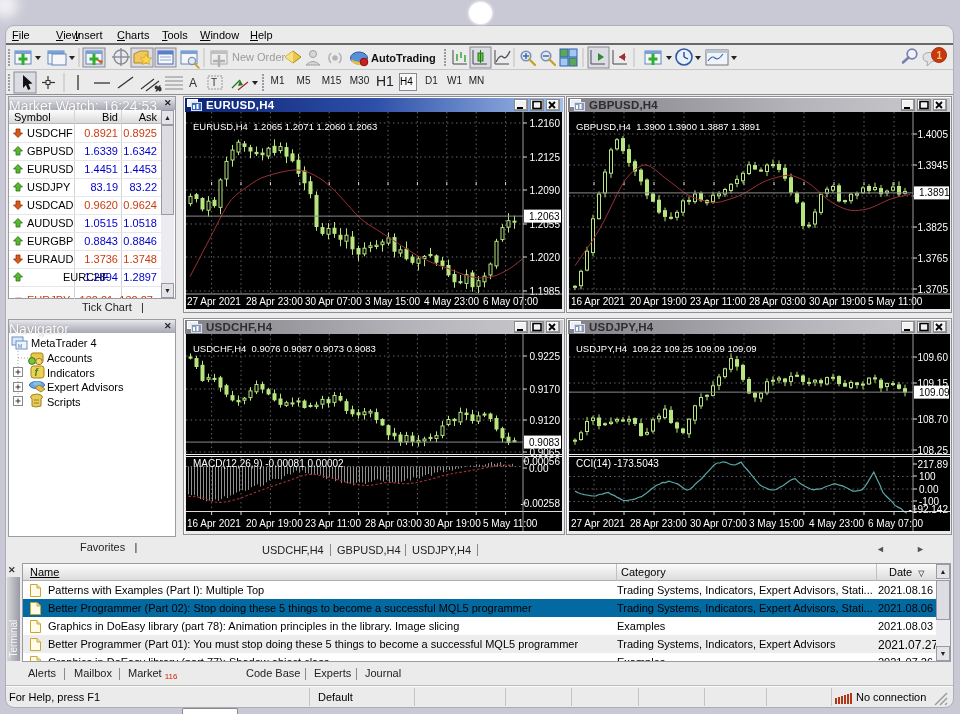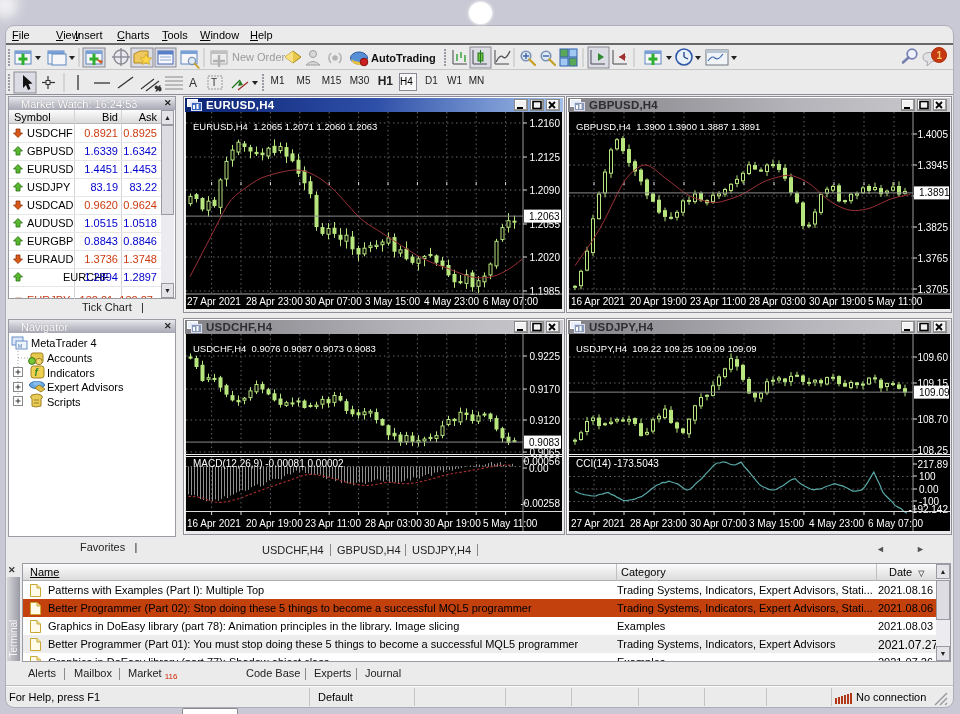--- a/index.html
+++ b/index.html
@@ -2,21 +2,21 @@
 <html><head><meta charset="utf-8"><style>
 html,body{margin:0;padding:0;width:960px;height:714px;overflow:hidden;
  font-family:"Liberation Sans",sans-serif;background:#c9c9d5;}
 *{box-sizing:border-box;}
 .ab{position:absolute;}
 #win{left:5px;top:25px;width:949px;height:683px;background:#ebebeb;
  border:1px solid #aeaeba;border-radius:9px;}
 .mi{font-size:11px;color:#000;}
 .panel{background:#fff;border:1px solid #9b9ba4;}
 .ptitle{background:linear-gradient(#e7e7ec 0%,#c2c2cc 55%,#a9a9b6 100%);
- color:#fdfdfd;font-size:11px;padding:1px 0 0 12px;height:13px;
+ color:#fdfdfd;font-size:14px;padding:1px 0 0 0;height:13px;
  text-shadow:0 0 1px #888;}
 .tabstrip{font-size:11px;color:#222;}
 .tab-act{background:#fff;border:1px solid #8a8a8a;border-bottom:1px solid #fff;
  border-radius:2px 2px 0 0;text-align:center;margin-top:44px;}
 .ct{position:absolute;overflow:hidden;background:#ebebeb;border:1px solid #8f8f98;
  box-shadow:inset 1px 1px 0 #fdfdfd;}
 .cbtn{position:absolute;top:1px;width:14px;height:12px;background:#f2f2f2;
  border:1px solid #8a8a8a;box-shadow:inset -1px -1px 0 #9a9a9a,inset 1px 1px 0 #fff;
  font-size:9px;line-height:10px;text-align:center;color:#000;font-weight:bold;}
 .stxt{font-size:11px;color:#000;}
@@ -220,21 +220,21 @@
     <rect x="262" y="7" width="2" height="2" fill="#9a9aa4"></rect>
     <rect x="262" y="10" width="2" height="2" fill="#9a9aa4"></rect>
     <rect x="262" y="13" width="2" height="2" fill="#9a9aa4"></rect>
     <rect x="262" y="16" width="2" height="2" fill="#9a9aa4"></rect>
     <rect x="262" y="19" width="2" height="2" fill="#9a9aa4"></rect>
   </svg>
 <div class="ab" style="left:269px;top:73px;width:17px;height:18px;font-size:10px;color:#222;text-align:center;line-height:16px;">M1</div>
 <div class="ab" style="left:295px;top:73px;width:17px;height:18px;font-size:10px;color:#222;text-align:center;line-height:16px;">M5</div>
 <div class="ab" style="left:320px;top:73px;width:23px;height:18px;font-size:10px;color:#222;text-align:center;line-height:16px;">M15</div>
 <div class="ab" style="left:348px;top:73px;width:23px;height:18px;font-size:10px;color:#222;text-align:center;line-height:16px;">M30</div>
-<div class="ab" style="left:376px;top:73px;width:17px;height:18px;font-size:12px;color:#222;text-align:right;line-height:16px;font-weight:bold;">H1</div>
+<div class="ab" style="left:376px;top:73px;width:17px;height:18px;font-size:14px;color:#222;text-align:right;line-height:16px;">H1</div>
 <div class="ab" style="left:399px;top:73px;width:18px;height:18px;background:#f8f8f8;border:1px solid #8a8a95;font-size:10px;text-align:left;line-height:16px;">H4</div>
 <div class="ab" style="left:423px;top:73px;width:17px;height:18px;font-size:10px;color:#222;text-align:center;line-height:16px;">D1</div>
 <div class="ab" style="left:445px;top:73px;width:19px;height:18px;font-size:10px;color:#222;text-align:center;line-height:16px;">W1</div>
 <div class="ab" style="left:467px;top:73px;width:19px;height:18px;font-size:10px;color:#222;text-align:center;line-height:16px;">MN</div>
 <div class="ab" style="left:6px;top:94px;width:947px;height:1px;background:#8e8e96;"></div>
 <div class="ab panel" style="left:8px;top:96px;width:168px;height:203px;"></div>
 <div class="ab ptitle" style="left:9px;top:97px;width:166px;">Market Watch: 16:24:53</div>
 <div class="ab" style="left:164px;top:99px;width:9px;height:9px;font-size:9px;font-weight:bold;color:#222;line-height:9px;">✕</div>
 <div class="ab" style="left:9px;top:110px;width:153px;height:14px;background:linear-gradient(#fcfcfc,#dadada);border-bottom:1px solid #b8b8b8;"></div>
 <div class="ab" style="left:14px;top:111px;font-size:11px;">Symbol</div>
@@ -1281,21 +1281,21 @@
 <div class="ab" style="left:876px;top:564px;width:1px;height:17px;background:#c0c0c0;"></div>
 <div class="ab" style="left:23px;top:581px;width:913px;height:28px;background:#fff;overflow:hidden;">
     <svg style="position:absolute;left:7px;top:3px" width="11" height="13">
       <path d="M0.5 0.5 L7 0.5 L10.5 4 L10.5 12.5 L0.5 12.5 Z" fill="#fffbe8" stroke="#c8a830"></path>
       <path d="M7 0.5 L7 4 L10.5 4" fill="#f0e0a0" stroke="#c8a830"></path>
     </svg>
     <div style="position:absolute;left:25px;top:3px;font-size:11px;white-space:nowrap;">Patterns with Examples (Part I): Multiple Top</div>
     <div style="position:absolute;left:594px;top:3px;font-size:11px;white-space:nowrap;">Trading Systems, Indicators, Expert Advisors, Stati...</div>
     <div style="position:absolute;left:855px;top:3px;font-size:11px;">2021.08.16</div>
   </div>
-<div class="ab" style="left:23px;top:599px;width:913px;height:20px;background:#c2410c;overflow:hidden;">
+<div class="ab" style="left:23px;top:599px;width:913px;height:20px;background:#0369a1;overflow:hidden;">
     <svg style="position:absolute;left:7px;top:3px" width="11" height="13">
       <path d="M0.5 0.5 L7 0.5 L10.5 4 L10.5 12.5 L0.5 12.5 Z" fill="#fffbe8" stroke="#c8a830"></path>
       <path d="M7 0.5 L7 4 L10.5 4" fill="#f0e0a0" stroke="#c8a830"></path>
     </svg>
     <div style="position:absolute;left:25px;top:3px;font-size:11px;white-space:nowrap;">Better Programmer (Part 02): Stop doing these 5 things to become a successful MQL5 programmer</div>
     <div style="position:absolute;left:594px;top:3px;font-size:11px;white-space:nowrap;">Trading Systems, Indicators, Expert Advisors, Stati...</div>
     <div style="position:absolute;left:855px;top:3px;font-size:11px;">2021.08.06</div>
   </div>
 <div class="ab" style="left:23px;top:617px;width:913px;height:18px;background:#fff;overflow:hidden;">
     <svg style="position:absolute;left:7px;top:3px" width="11" height="13">

